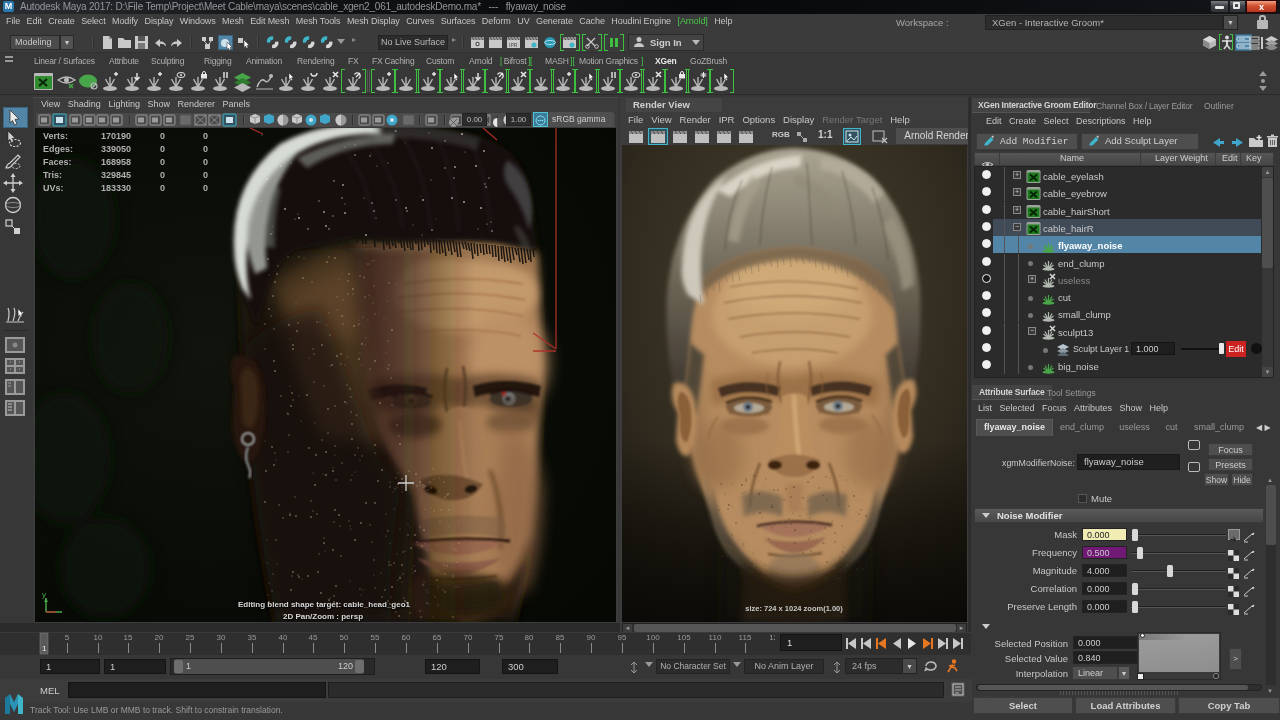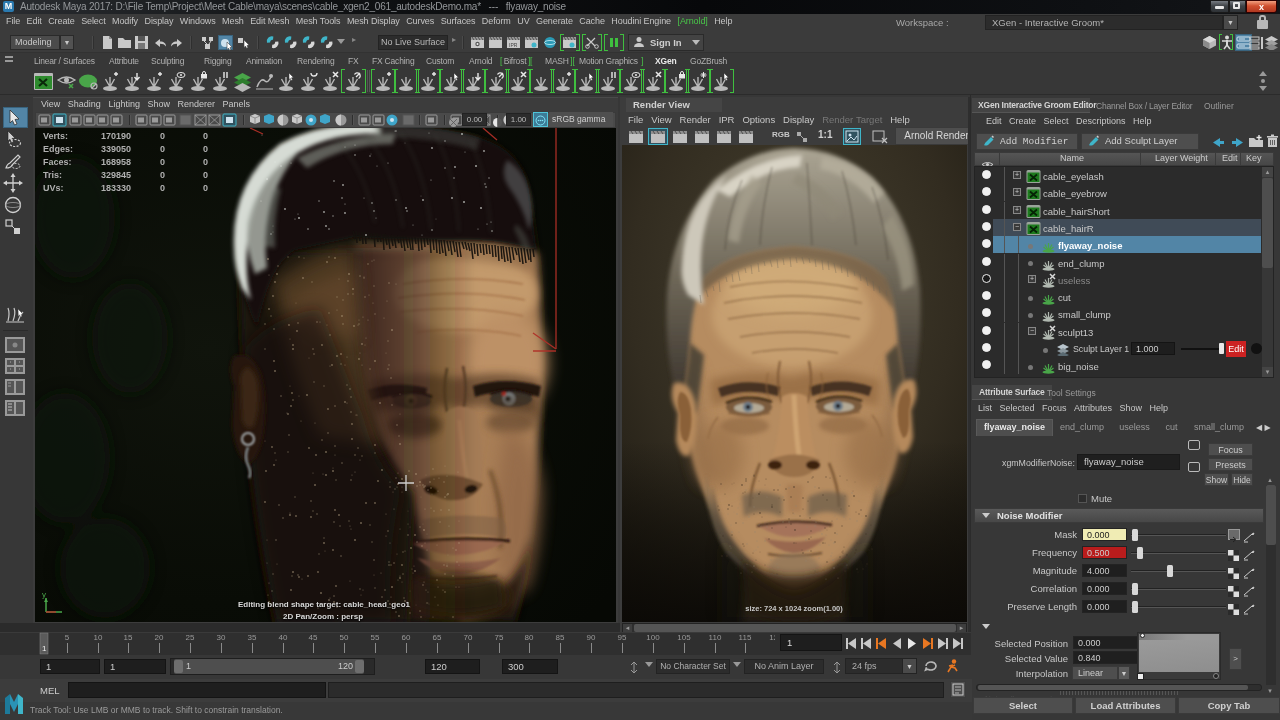--- a/index.html
+++ b/index.html
@@ -1808,21 +1808,21 @@
 <div class="a" style="left:1131px;top:534px;width:95px;height:2px;background:#222;border-bottom:1px solid #555;"></div>
 <div class="a" style="left:1132px;top:529px;width:6px;height:12px;background:#d8d8d8;border-radius:1.5px;"></div>
 <div class="a" style="left:1228px;top:529px;width:12px;height:11px;background:#6a6a6a;border:1px solid #999;"><svg width="10" height="9">
         <path d="M1 4.5 h5 M4 2 l3 2.5 -3 2.5" stroke="#222" fill="none"></path>
       </svg></div>
 <div class="a" style="left:1243px;top:529px;width:12px;height:11px;"><svg width="12" height="11">
         <path d="M1 9 l8-7 M9 2 l2-1 -1 2z" stroke="#ccc" fill="#ccc"></path>
         <path d="M1 10 h4" stroke="#ccc"></path>
       </svg></div>
 <div class="a" style="left:957px;top:547px;width:120px;font-size:9.5px;color:#c8c8c8;text-align:right;">Frequency</div>
-<div class="a" style="left:1082px;top:546px;width:45px;height:13px;background:#b91c1c;border:1px solid #232323;color:#ccc;font-size:9px;line-height:12px;padding-left:4px;">0.500</div>
+<div class="a" style="left:1082px;top:546px;width:45px;height:13px;background:#701a75;border:1px solid #232323;color:#ccc;font-size:9px;line-height:12px;padding-left:4px;">0.500</div>
 <div class="a" style="left:1131px;top:552px;width:95px;height:2px;background:#222;border-bottom:1px solid #555;"></div>
 <div class="a" style="left:1137px;top:547px;width:6px;height:12px;background:#d8d8d8;border-radius:1.5px;"></div>
 <div class="a" style="left:1228px;top:547px;width:11px;height:11px;"><svg width="11" height="11">
         <rect width="11" height="11" fill="#2a2a2a"></rect>
         <rect x="0" y="0" width="5.5" height="5.5" fill="#ddd"></rect>
         <rect x="5.5" y="5.5" width="5.5" height="5.5" fill="#ddd"></rect>
       </svg></div>
 <div class="a" style="left:1243px;top:547px;width:12px;height:11px;"><svg width="12" height="11">
         <path d="M1 9 l8-7 M9 2 l2-1 -1 2z" stroke="#ccc" fill="#ccc"></path>
         <path d="M1 10 h4" stroke="#ccc"></path>

